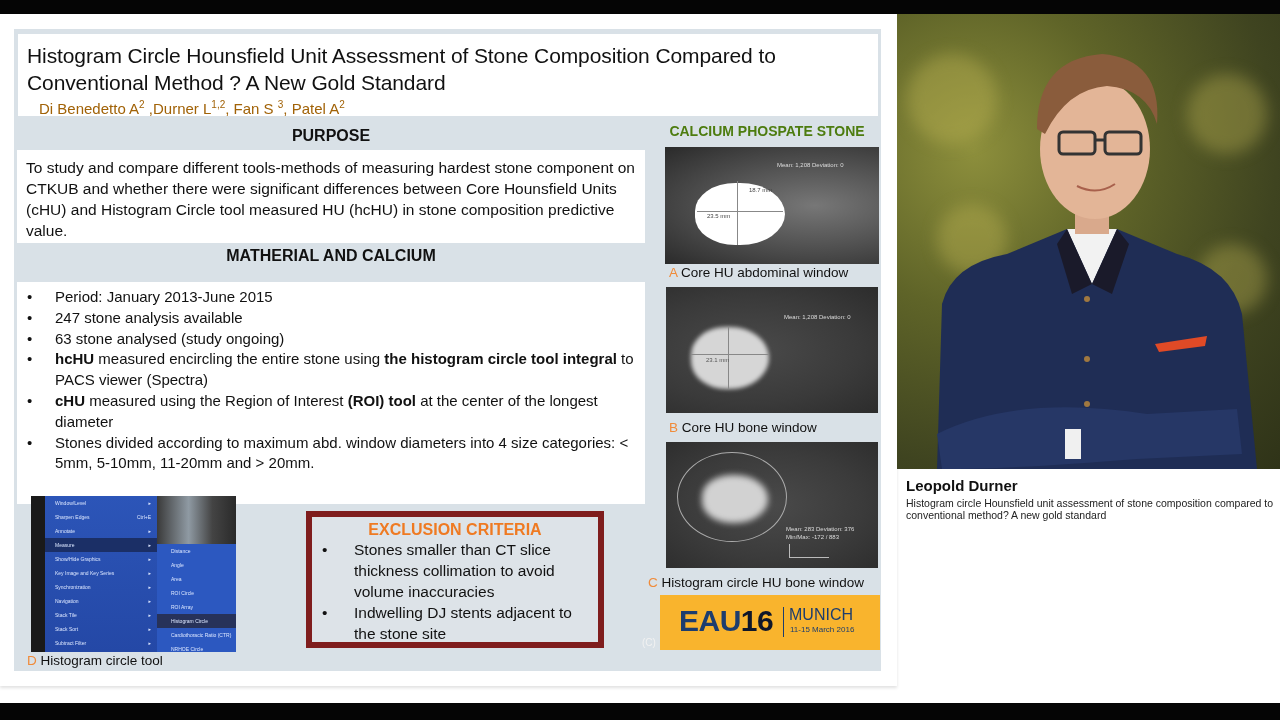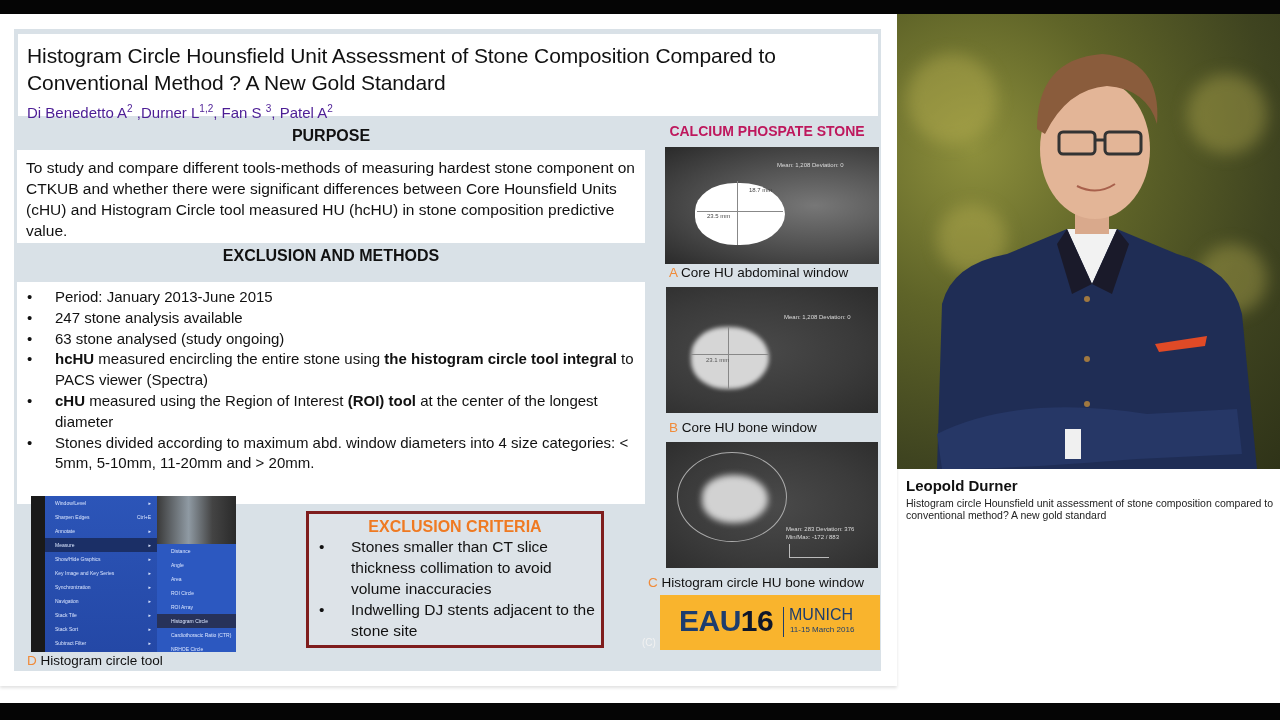--- a/index.html
+++ b/index.html
@@ -10,21 +10,21 @@
   .bottombar { position: absolute; left: 0; top: 703px; width: 1280px; height: 17px; background: #050505; }
   .white-area { position: absolute; left: 0; top: 14px; width: 1280px; height: 689px; background: #ffffff; }
 
   
   .slide-card { position: absolute; left: 0; top: 14px; width: 897px; height: 672px; background: #fff;
     box-shadow: 0 2px 3px rgba(0,0,0,0.12); }
   .slide-panel { position: absolute; left: 14px; top: 15px; width: 867px; height: 642px; background: #d9e1e7; }
 
   .title-box { position: absolute; left: 4px; top: 5px; width: 860px; height: 82px; background: #fff; padding: 8px 0 0 9px; }
   .title { font-size: 21px; line-height: 27px; color: #111; letter-spacing: -0.1px; }
-  .authors { font-size: 15px; line-height: 26px; color: #4c1d95; }
+  .authors { font-size: 15px; line-height: 18px; color: #a16207; margin-left: 12px; }
   .authors sup { font-size: 10px; }
 
   .section-heading { position: absolute; font-weight: bold; font-size: 16px; color: #111; text-align: center; }
 
   .purpose-box { position: absolute; left: 3px; top: 121px; width: 628px; height: 93px; background: #fff; padding: 7px 9px; font-size: 15.5px; line-height: 21px; }
 
   .methods-box { position: absolute; left: 3px; top: 253px; width: 628px; height: 222px; background: #fff; padding: 5px 0 0 8px; }
   .methods-list { list-style: none; font-size: 15px; line-height: 20.8px; }
   .methods-list li { position: relative; padding-left: 30px; }
   .methods-list li::before { content: "•"; position: absolute; left: 2px; top: 0; }
@@ -37,27 +37,27 @@
   .tool-image .menu-item.active { background: #1b2f66; }
   .tool-image .menu-item .arr { position: absolute; right: 6px; top: 0; }
   .tool-image .submenu { position: absolute; left: 126px; top: 48px; width: 79px; height: 108px; background: #2c58c0; }
   .tool-image .submenu .menu-item { padding-left: 14px; }
   .tool-image .submenu .menu-item.active { background: #27325a; }
   .tool-image .photo-strip { position: absolute; left: 126px; top: 0; width: 79px; height: 48px; background: linear-gradient(90deg,#3a3a3a,#8f9aa3 40%,#444 70%,#2a2a2a); }
 
   .caption { position: absolute; font-size: 13.5px; color: #111; white-space: nowrap; }
   .caption .letter { color: #f08b3a; }
 
-  .excl-box { position: absolute; left: 292px; top: 482px; width: 298px; height: 137px; border: 3px solid #7f1d1d; background: #dde3e8; }
+  .excl-box { position: absolute; left: 292px; top: 482px; width: 298px; height: 137px; border: 6px solid #7f1d1d; background: #dde3e8; }
   .excl-title { text-align: center; font-weight: bold; font-size: 16px; color: #ef7a22; margin-top: 4px; }
   .excl-list { list-style: none; font-size: 15.5px; line-height: 21px; margin-top: 0; }
   .excl-list li { position: relative; padding-left: 42px; padding-right: 6px; }
   .excl-list li::before { content: "•"; position: absolute; left: 10px; top: 0; }
 
-  .stone-heading { position: absolute; left: 648px; top: 94px; width: 210px; text-align: center; font-weight: bold; font-size: 14px; color: #be185d; }
+  .stone-heading { position: absolute; left: 648px; top: 94px; width: 210px; text-align: center; font-weight: bold; font-size: 14px; color: #4d7c0f; }
 
   .ct-image { position: absolute; background: #333; overflow: hidden; }
   .ct-a { left: 651px; top: 118px; width: 214px; height: 117px; background: radial-gradient(ellipse at 70% 50%, #777 0%, #555 45%, #2a2a2a 100%); }
   .ct-b { left: 652px; top: 258px; width: 212px; height: 126px; background: radial-gradient(ellipse at 40% 50%, #4a4a4a 0%, #3a3a3a 60%, #2c2c2c 100%); }
   .ct-c { left: 652px; top: 413px; width: 212px; height: 126px; background: radial-gradient(ellipse at 50% 50%, #4a4a4a 0%, #3b3b3b 60%, #2e2e2e 100%); }
   .stone { position: absolute; background: #fff; border-radius: 45% 50% 50% 45%; }
   .ct-label { position: absolute; font-size: 6px; color: #ddd; white-space: nowrap; }
   .hline { position: absolute; height: 1px; background: #888; }
   .vline { position: absolute; width: 1px; background: #888; }
 
@@ -92,21 +92,21 @@
         <div>Conventional Method ? A New Gold Standard</div>
       </div>
       <div class="authors">
         <span>Di Benedetto A</span><sup>2</sup><span> ,</span><span>Durner L</span><sup>1,2</sup><span>, </span><span>Fan S </span><sup>3</sup><span>, </span><span>Patel A</span><sup>2</sup>
       </div>
     </div>
 
     <div class="section-heading" style="left:3px; top:98px; width:628px;">PURPOSE</div>
     <div class="purpose-box">To study and compare different tools-methods of measuring hardest stone component on CTKUB and whether there were significant differences between Core Hounsfield Units (cHU) and Histogram Circle tool measured HU (hcHU) in stone composition predictive value.</div>
 
-    <div class="section-heading" style="left:3px; top:218px; width:628px;">EXCLUSION AND METHODS</div>
+    <div class="section-heading" style="left:3px; top:218px; width:628px;">MATHERIAL AND CALCIUM</div>
     <div class="methods-box">
       <ul class="methods-list">
         <li><span>Period: January 2013-June 2015</span></li>
         <li><span>247 stone analysis available</span></li>
         <li><span>63 stone analysed (study ongoing)</span></li>
         <li><b>hcHU</b><span> measured encircling the entire stone using </span><b>the histogram circle tool integral</b><span> to PACS viewer (Spectra)</span></li>
         <li><b>cHU</b><span> measured using the Region of Interest </span><b>(ROI) tool</b><span> at the center of the longest diameter</span></li>
         <li><span>Stones divided according to maximum abd. window diameters into 4 size categories: &lt; 5mm, 5-10mm, 11-20mm and &gt; 20mm.</span></li>
       </ul>
     </div>

